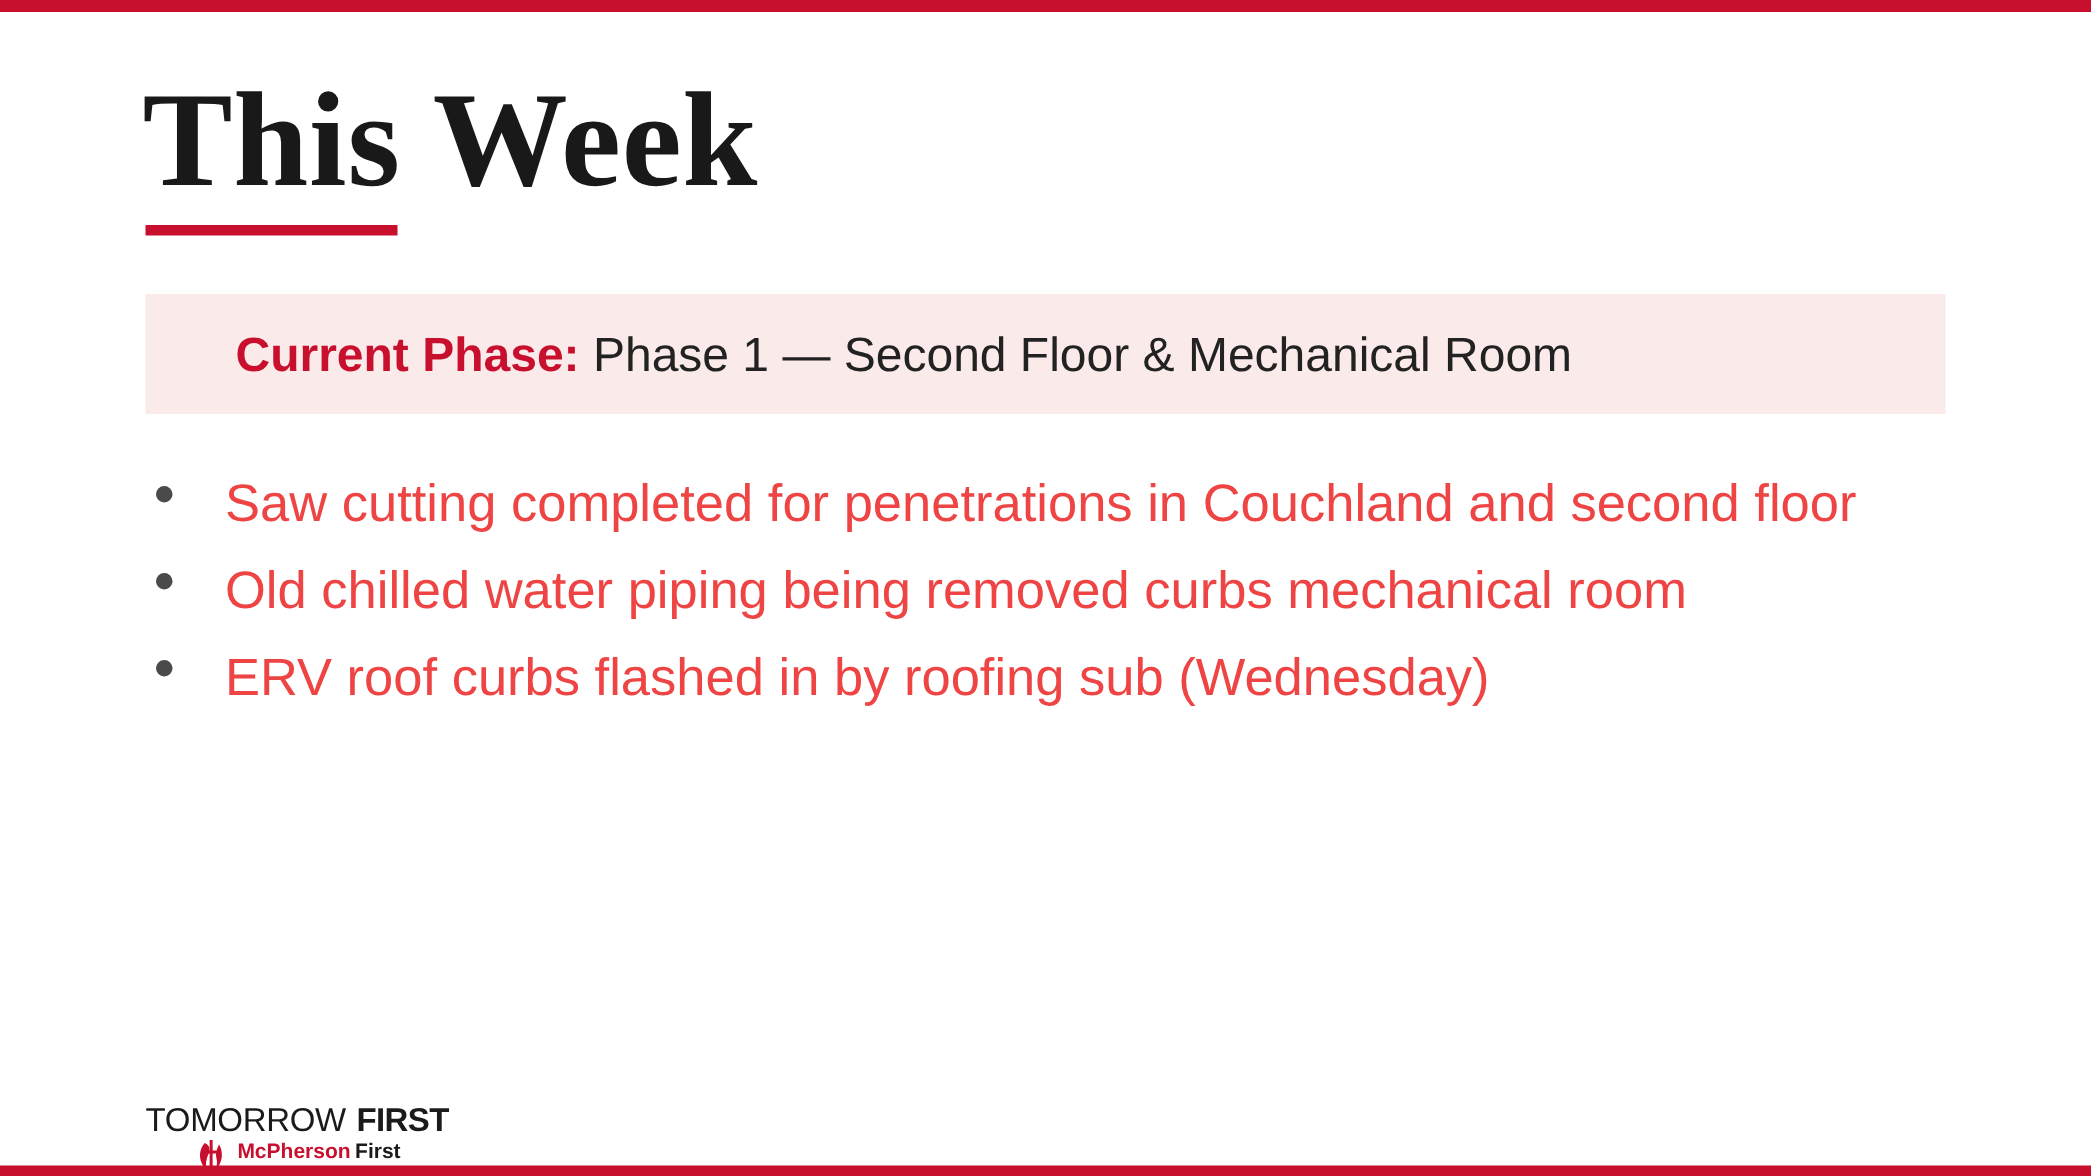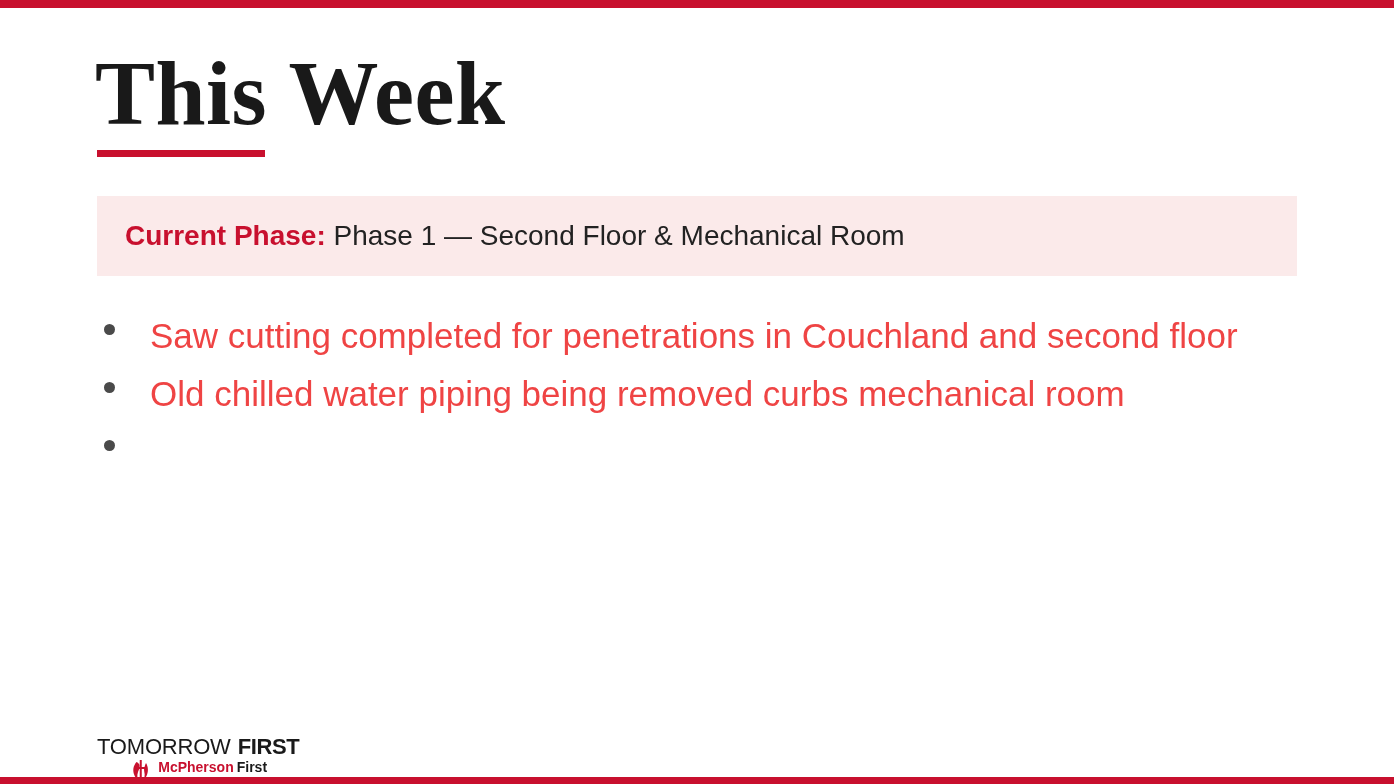--- a/index.html
+++ b/index.html
@@ -64,24 +64,25 @@
     left: 97px;
     top: 196px;
     width: 1200px;
     height: 80px;
     background: #FBEAEA;
     display: flex;
     align-items: center;
   }
   .phase-inner {
     padding-left: 28px;
-    font-size: 28px;
+    font-size: 32px;
     line-height: 44px;
     color: #1f1f1f;
     white-space: nowrap;
+    margin-left: 32px;
   }
   .phase-label {
     font-weight: bold;
     color: #C8102E;
   }
   .phase-value {
     font-weight: normal;
     color: #222222;
   }
 
@@ -201,20 +202,21 @@
     <li class="bullet-row">
       <span class="bullet-dot">
           <i></i>
         </span>
       <span class="bullet-text">Old chilled water piping being removed curbs mechanical room</span>
     </li>
     <li class="bullet-row">
       <span class="bullet-dot">
           <i></i>
         </span>
+      <span class="bullet-text">ERV roof curbs flashed in by roofing sub (Wednesday)</span>
     </li>
   </ul>
 
   <div class="footer">
     <div class="tomorrow-first">
       <span class="tf-light">TOMORROW</span>
       <span class="tf-bold">FIRST</span>
     </div>
 
     <div class="umc-lockup">

